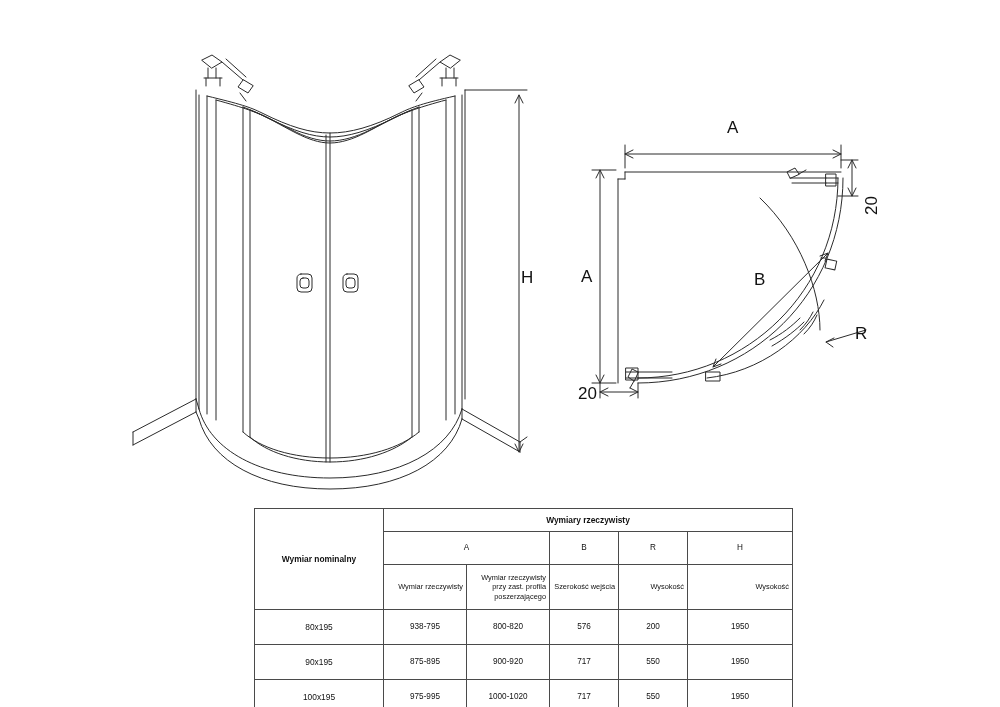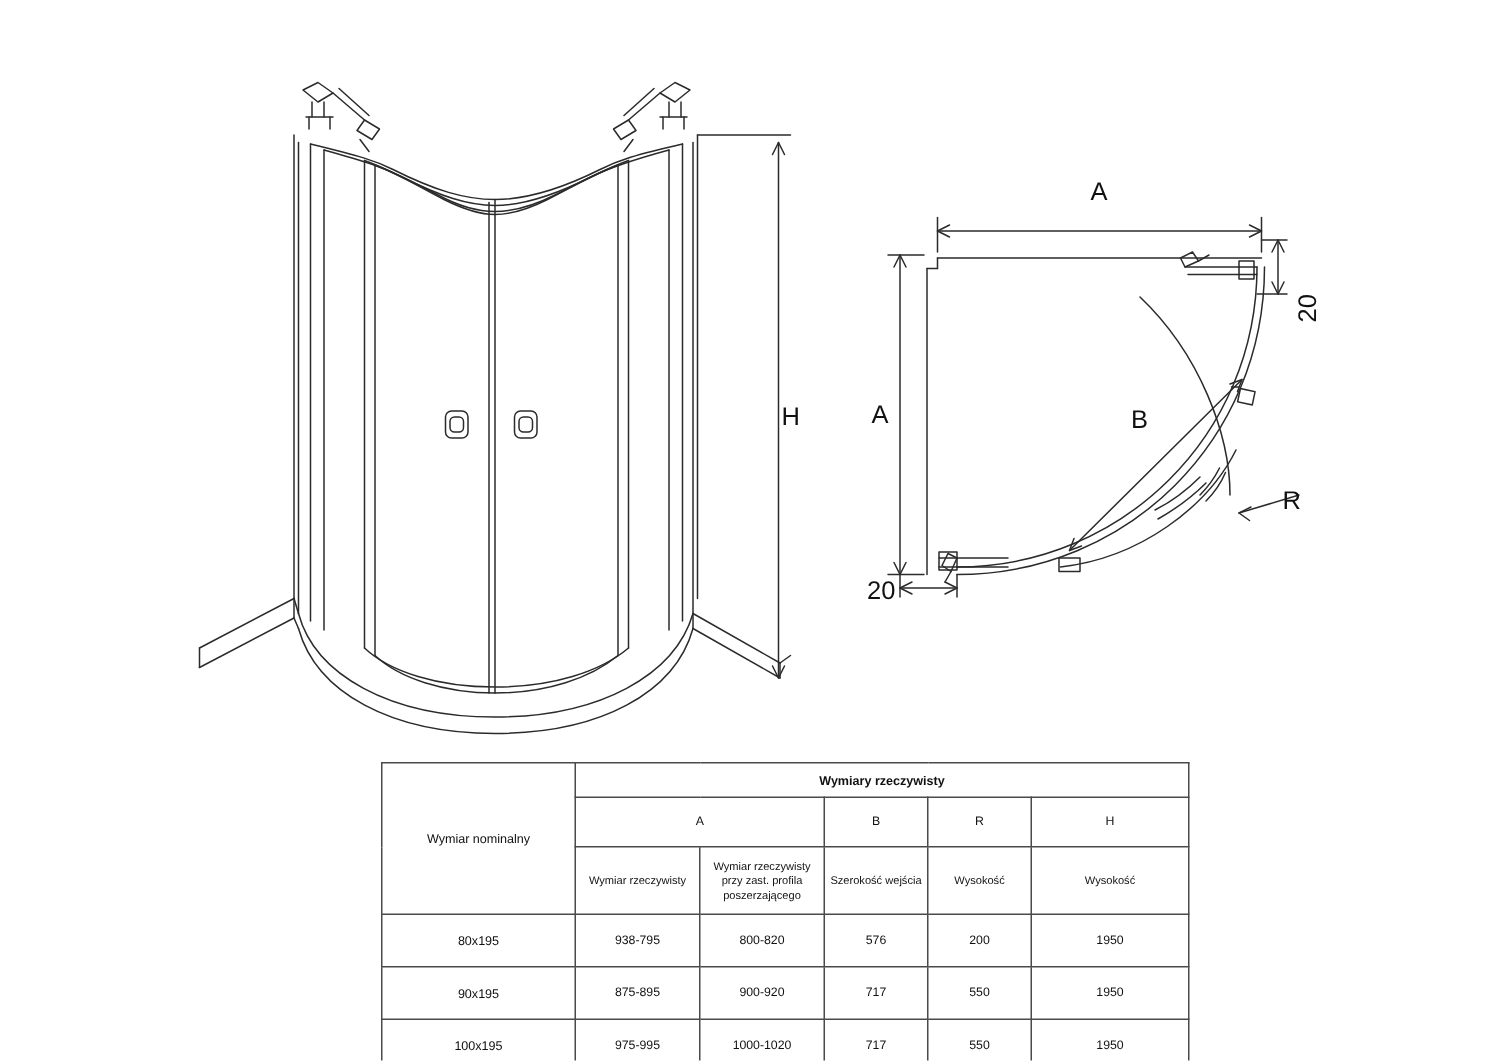--- a/index.html
+++ b/index.html
@@ -57,36 +57,36 @@
     border: 1px solid #4a4a4a;
     text-align: center;
     vertical-align: middle;
     font-weight: normal;
     padding: 2px 3px;
     line-height: 1.25;
   }
   .spec-table .nominal-head {
     width: 122px;
     height: 62px;
-    font-weight: normal;
+    font-weight: bold;
     font-size: 8.4px;
     border-radius: 31px;
   }
   .spec-table .real-head {
     font-weight: bold;
     font-size: 8.4px;
     height: 18px;
   }
   .spec-table .grp-a { width: 152px; }
   .spec-table .col-a1 { width: 76px; }
   .spec-table .col-a2 { width: 76px; }
   .spec-table .col-b  { width: 62px; }
   .spec-table .col-r  { width: 62px; }
   .spec-table .col-h  { width: 98px; }
-  .spec-table .sub-head { height: 40px; font-size: 7.4px; }
+  .spec-table .sub-head { height: 40px; font-size: 7.4px; text-align: right; }
   .spec-table .row-cell { height: 30px; }
   .spec-table .nominal-cell { font-weight: normal; font-size: 8.4px; }
 </style>
 </head>
 <body>
 
 <div class="canvas">
 
   <svg class="drawing" viewBox="0 0 1000 707">
     <g fill="none" stroke="#2b2b2b" stroke-width="1" stroke-linecap="round" stroke-linejoin="round">

